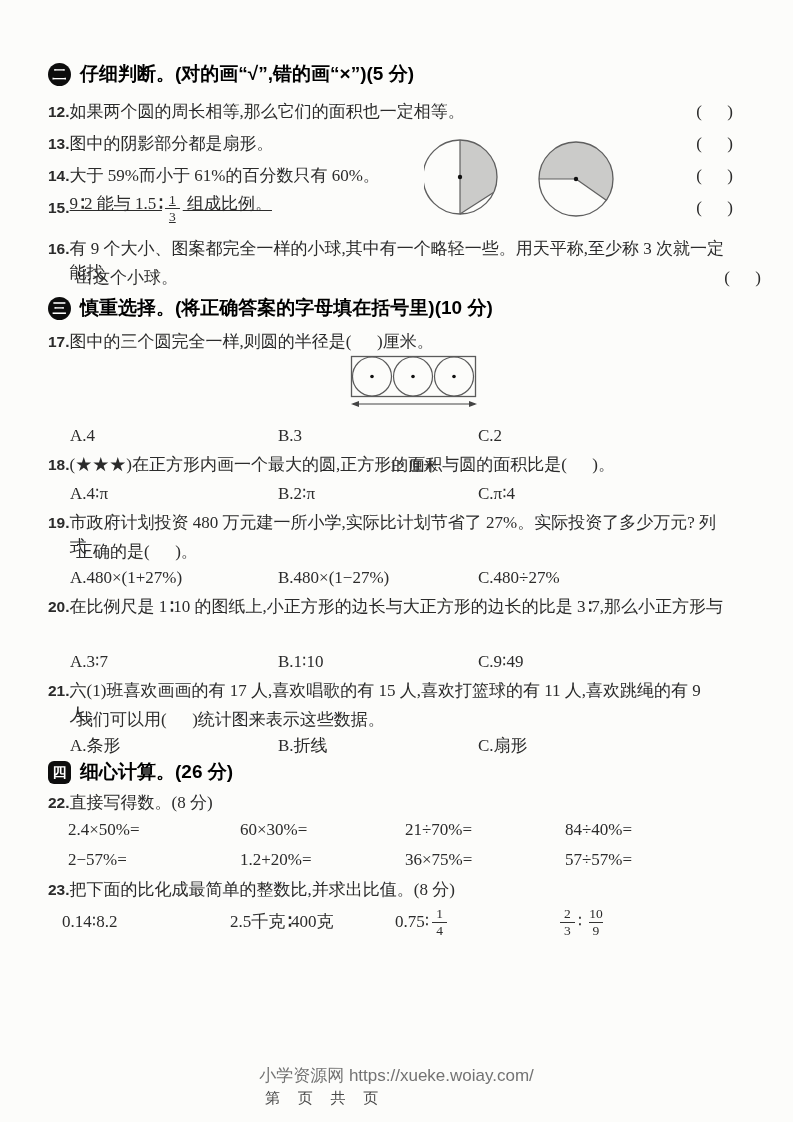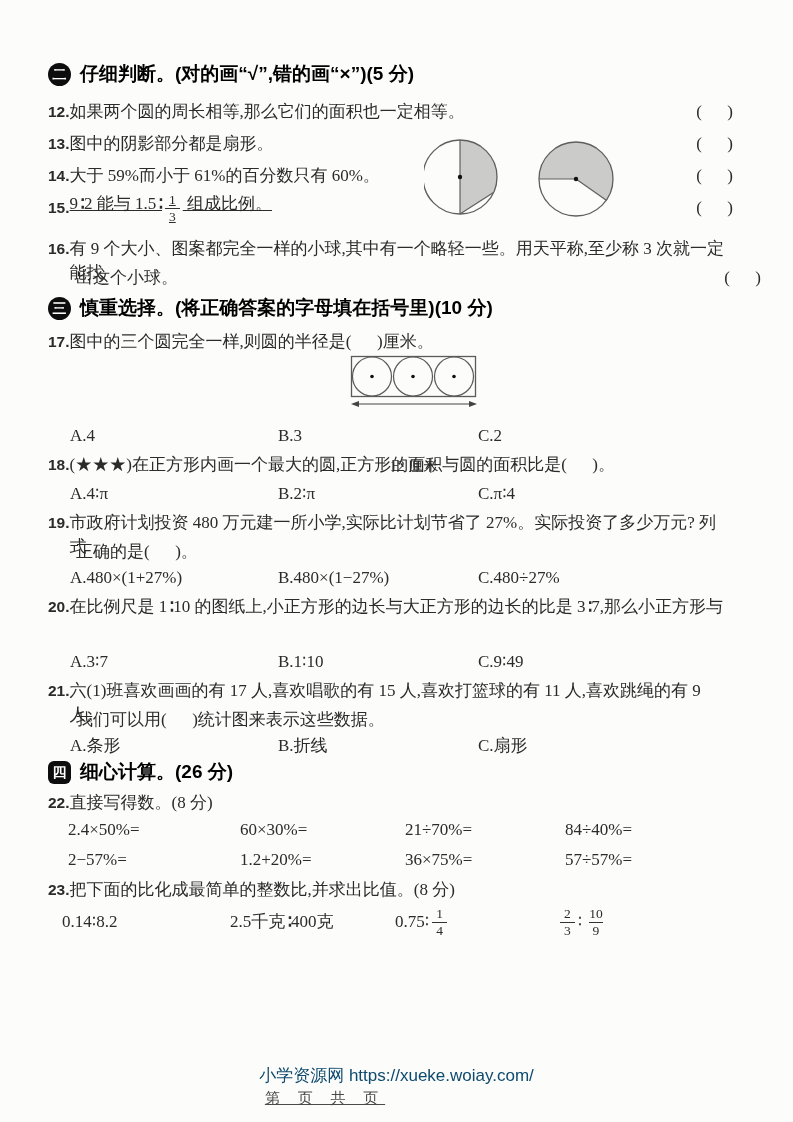--- a/index.html
+++ b/index.html
@@ -42,22 +42,22 @@
   .opts span { white-space:pre; }
   .calc { display:grid; grid-template-columns:172px 165px 160px 1fr; padding-left:20px; width:665px; }
   .calc span { white-space:pre; }
   .items { display:grid; grid-template-columns:168px 165px 162px 1fr; padding-left:14px; width:671px; align-items:center; }
   .expr { display:inline-flex; align-items:center; white-space:pre; }
   .frac { display:inline-flex; flex-direction:column; align-items:center; font-size:13.5px; line-height:1.15; margin:0 3px; vertical-align:middle; }
   .frac .den { border-top:1.3px solid #333; }
   .frac .num, .frac .den { padding:0 4px; display:block; text-align:center; }
   .fig { position:absolute; }
   .fig-label { position:absolute; text-align:center; font-size:15px; white-space:pre; }
-  .footer1 { position:absolute; left:0; width:793px; text-align:center; color:#0c4a6e; font-size:17px; font-family:"Liberation Sans", sans-serif; }
-  .footer2 { position:absolute; left:0; width:650px; text-align:center; color:#4a4a4a; font-size:15px; letter-spacing:7px;text-decoration:underline; }
+  .footer1 { position:absolute; left:0; width:793px; text-align:center; color:#737373; font-size:17px; font-family:"Liberation Sans", sans-serif; }
+  .footer2 { position:absolute; left:0; width:650px; text-align:center; color:#4a4a4a; font-size:15px; letter-spacing:7px; }
 </style>
 </head>
 <body>
 
 <div class="page">
 
   <div class="row sec" style="top:62px">
     <span class="badge">二</span>
     <span class="sec-title">仔细判断。(对的画“√”,错的画“×”)(5 分)</span>
   </div>

